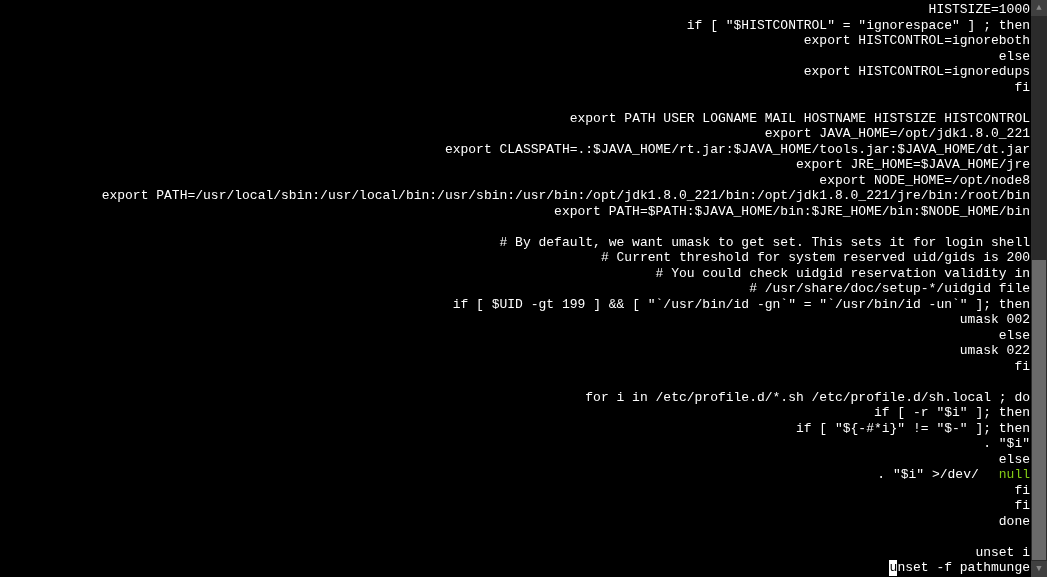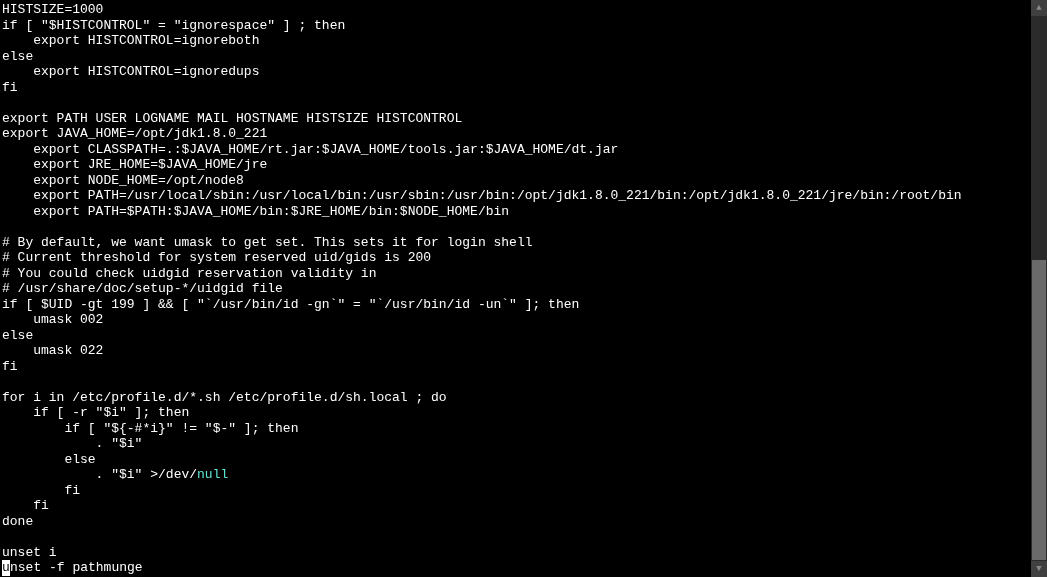--- a/index.html
+++ b/index.html
@@ -19,27 +19,29 @@
       background: #000;
       color: #fff;
       font-family: "Consolas", "Monaco", "Courier New", monospace;
       font-size: 13px;
       line-height: 15.5px;
       padding: 2px 0 0 2px;
       width: 1030px;
       height: 577px;
       white-space: pre;
       overflow: hidden;
+      text-align: right;
     }
     .line {
       display: block;
       min-height: 15.5px;
     }
     .null-highlight {
-      color: #5eead4;
+      color: #84cc16;
+      margin-left: 20px;
     }
     .cursor {
       background: #fff;
       color: #000;
       display: inline-block;
       width: 8px;
     }
     .scrollbar {
       position: absolute;
       right: 0;

